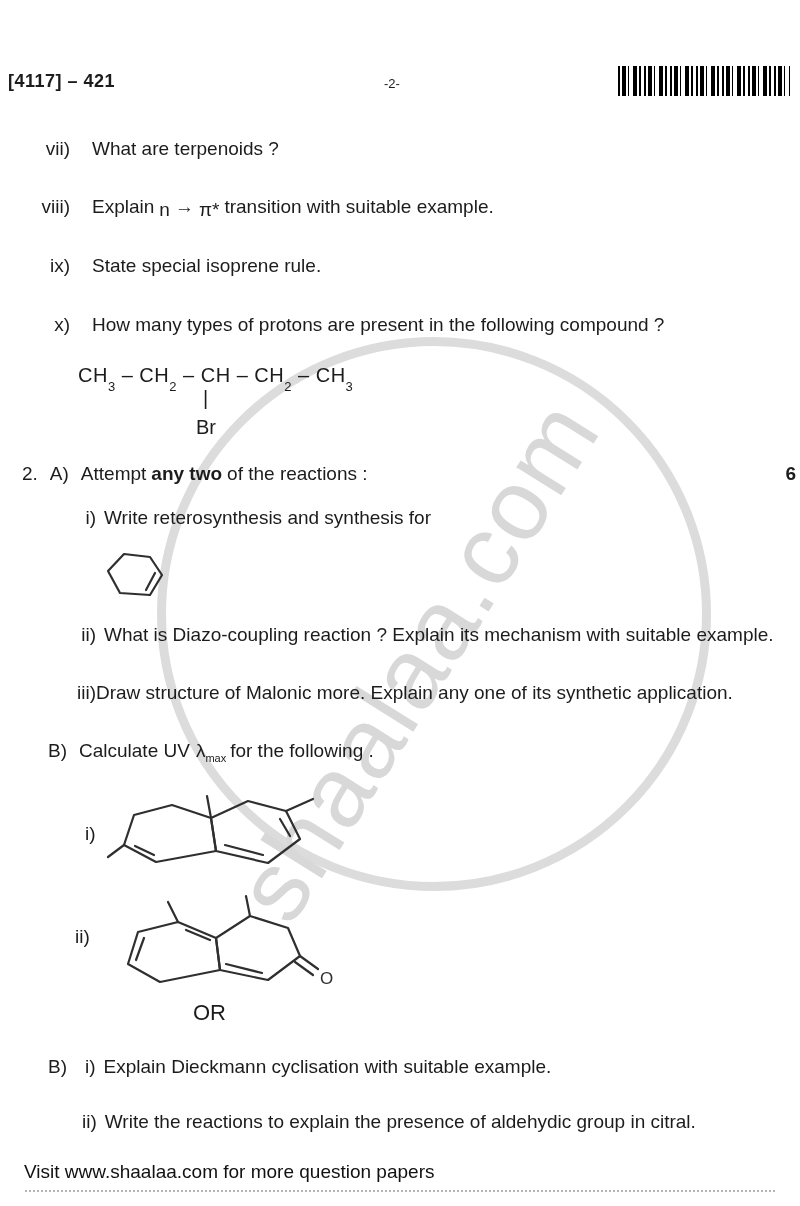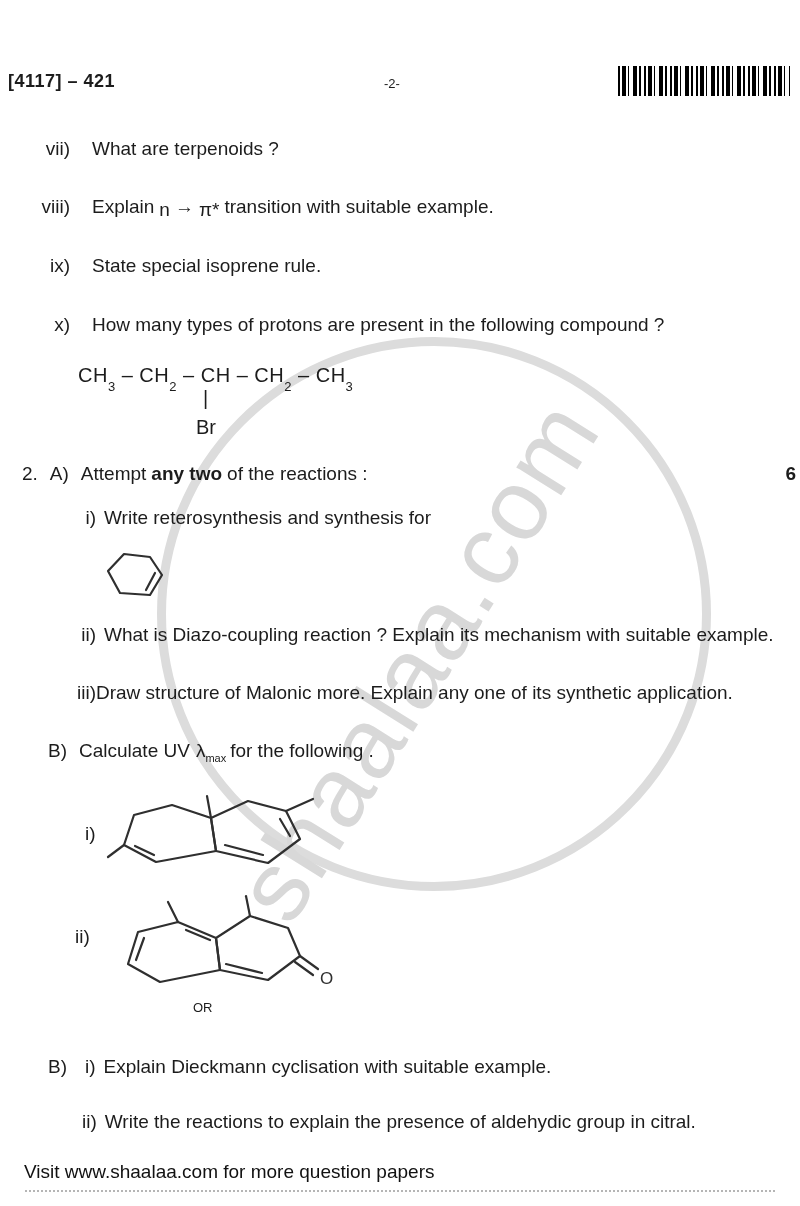--- a/index.html
+++ b/index.html
@@ -34,21 +34,21 @@
   .num{display:inline-block;width:44px;text-align:right;margin-right:22px;}
   .marks{position:absolute;right:26px;top:0;font-weight:bold;}
   .bold{font-weight:bold;}
   .expr{position:relative;top:3px;margin:0 5px;}
   .lam-sub{font-size:11px;position:relative;top:5px;margin-right:4px;}
   sub.f{font-size:13px;position:relative;top:4px;}
   .formula{position:absolute;left:78px;top:364px;font-size:20px;z-index:1;letter-spacing:0.5px;}
   .pipe{position:absolute;left:203px;top:387px;font-size:20px;z-index:1;}
   .brlab{position:absolute;left:196px;top:416px;font-size:20px;z-index:1;}
   .struct{position:absolute;z-index:1;}
-  .or{position:absolute;left:193px;top:1000px;font-size:13px;z-index:1;}
+  .or{position:absolute;left:193px;top:1000px;font-size:22px;z-index:1;}
   .blabel{position:absolute;font-size:19px;z-index:1;}
   .footer{position:absolute;left:24px;top:1161px;font-size:19px;z-index:1;color:#111;}
   .scanline{position:absolute;left:25px;top:1190px;width:750px;border-top:2px dotted #b5b5b5;z-index:1;}
   svg{overflow:visible;}
   svg path, svg line, svg polygon{stroke:#2f2f2f;stroke-width:2.2;fill:none;stroke-linecap:round;stroke-linejoin:round;}
   svg text{fill:#2f2f2f;stroke:none;font-size:17px;font-family:"Liberation Sans",sans-serif;}
 </style>
 </head>
 <body>
 

